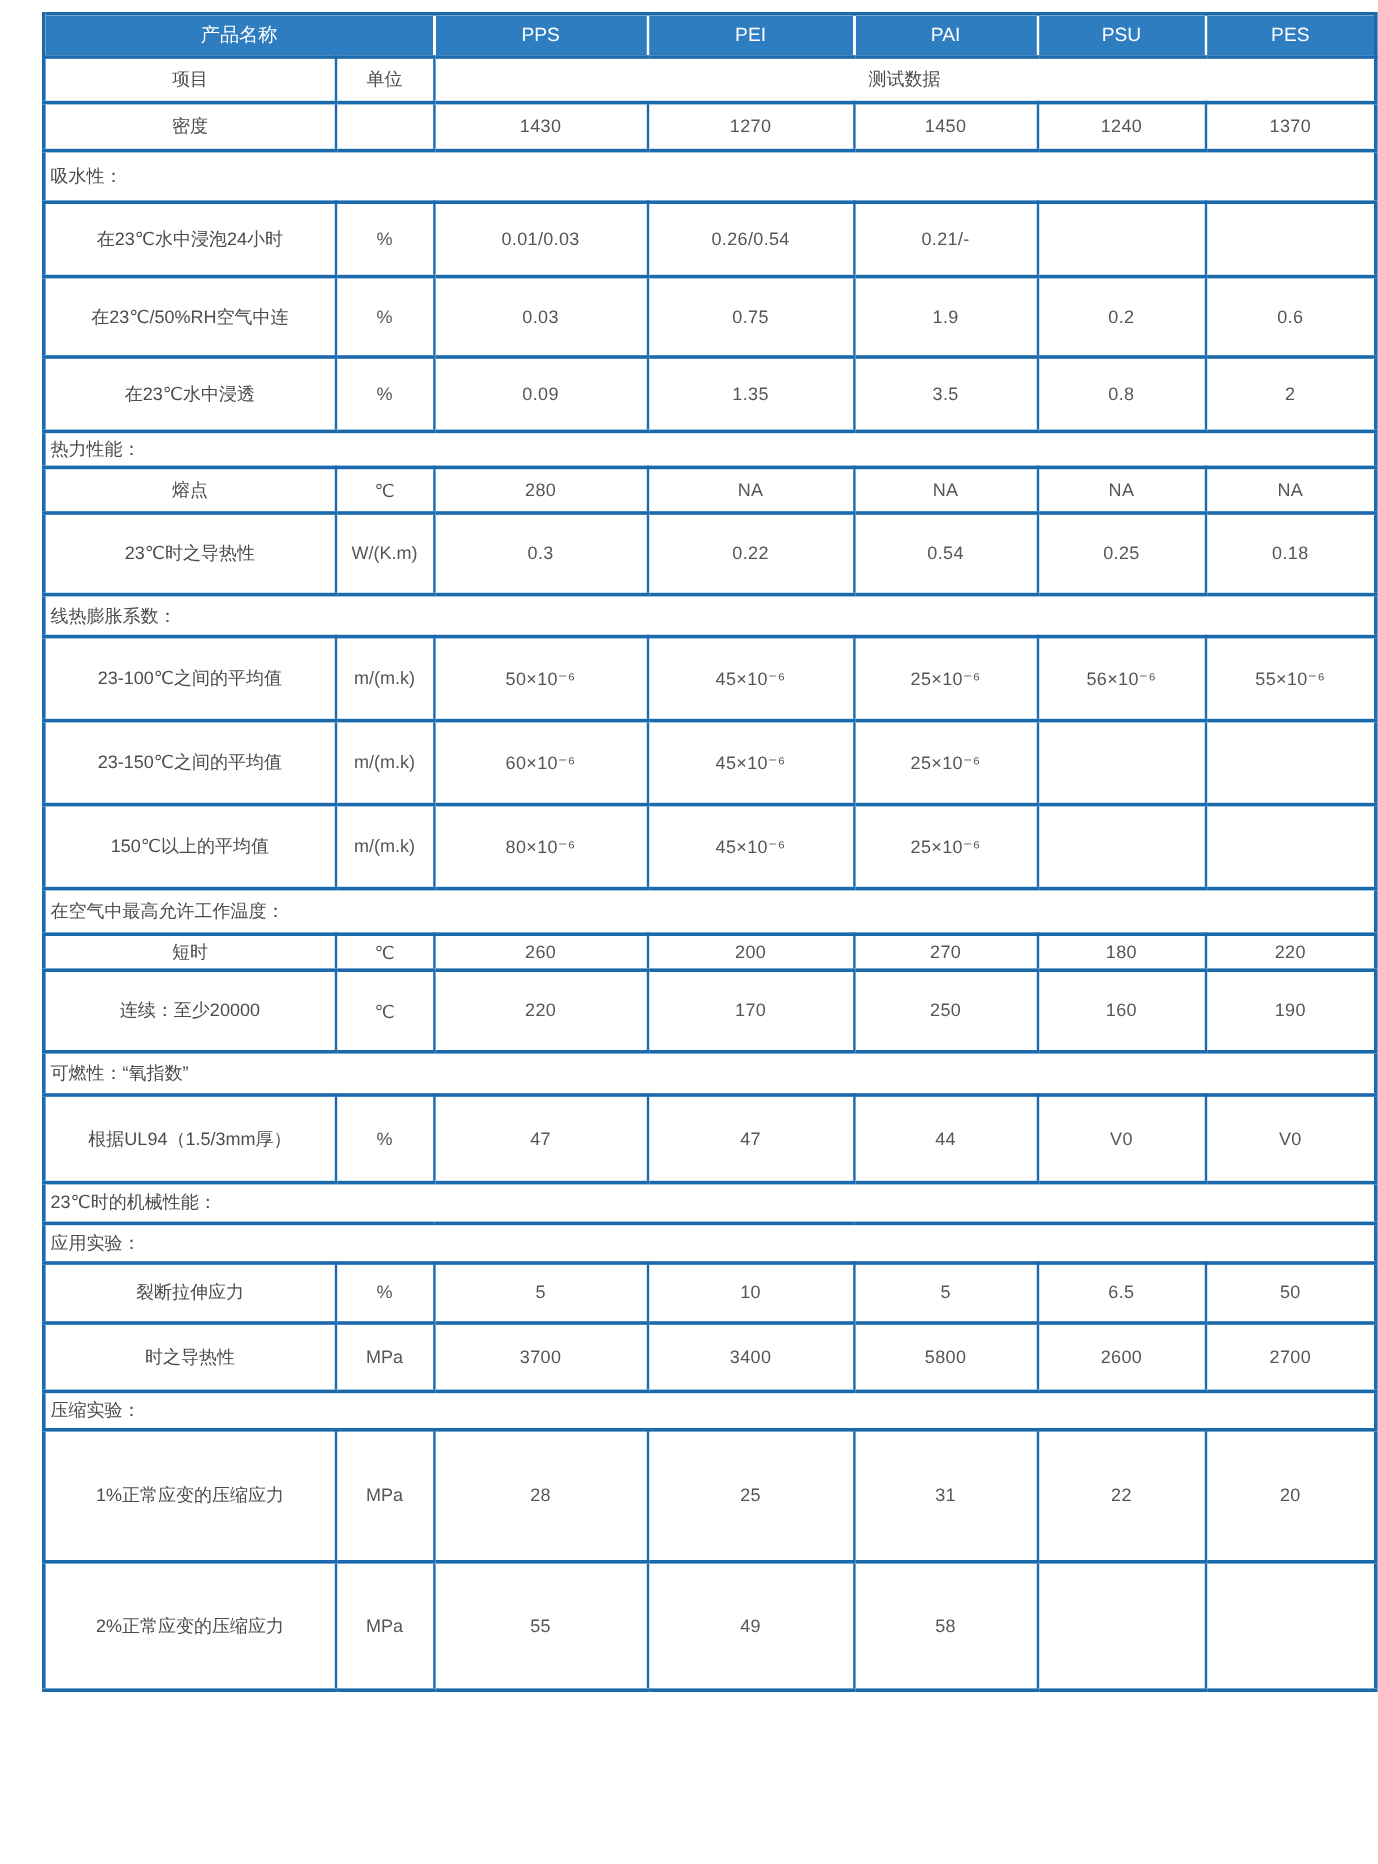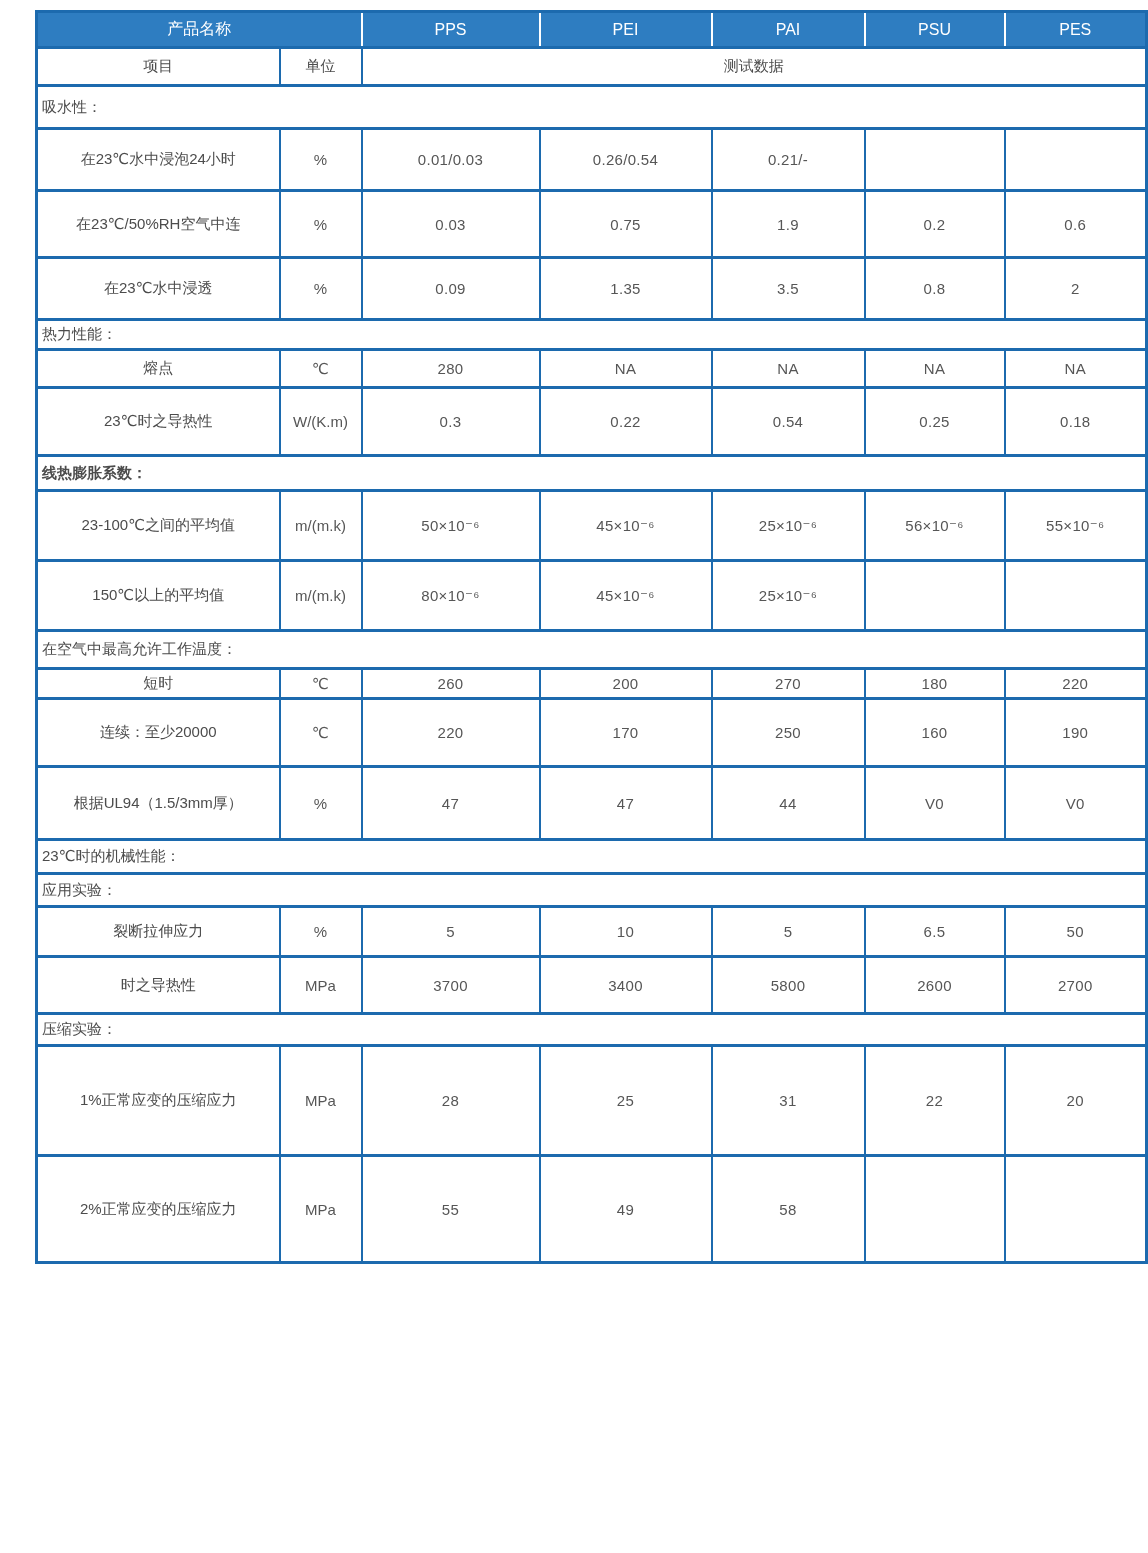--- a/index.html
+++ b/index.html
@@ -101,20 +101,29 @@
       <th>PSU</th>
       <th>PES</th>
     </tr>
     <tr class="subheader-row">
       <td class="subheader-cell">项目</td>
       <td class="subheader-cell">单位</td>
       <td class="subheader-cell" colspan="5">测试数据</td>
     </tr>
   </thead>
   <tbody>
+      <tr style="height: 40px;">
+        <td class="label-cell">密度</td>
+        <td class="unit-cell"></td>
+        <td class="value-cell">1430</td>
+        <td class="value-cell">1270</td>
+        <td class="value-cell">1450</td>
+        <td class="value-cell">1240</td>
+        <td class="value-cell">1370</td>
+      </tr>
       <tr style="height: 43px;">
         <td colspan="7" class="section-cell">吸水性：</td>
       </tr>
       <tr style="height: 62px;">
         <td class="label-cell">在23℃水中浸泡24小时</td>
         <td class="unit-cell">%</td>
         <td class="value-cell">0.01/0.03</td>
         <td class="value-cell">0.26/0.54</td>
         <td class="value-cell">0.21/-</td>
         <td class="value-cell"></td>
@@ -152,33 +161,42 @@
       </tr>
       <tr style="height: 68px;">
         <td class="label-cell">23℃时之导热性</td>
         <td class="unit-cell">W/(K.m)</td>
         <td class="value-cell">0.3</td>
         <td class="value-cell">0.22</td>
         <td class="value-cell">0.54</td>
         <td class="value-cell">0.25</td>
         <td class="value-cell">0.18</td>
       </tr>
-      <tr style="height: 35px; font-weight: bold;">
+      <tr style="height: 35px;">
         <td colspan="7" class="section-cell">线热膨胀系数：</td>
       </tr>
       <tr style="height: 70px;">
         <td class="label-cell">23-100℃之间的平均值</td>
         <td class="unit-cell">m/(m.k)</td>
         <td class="value-cell">50×10⁻⁶</td>
         <td class="value-cell">45×10⁻⁶</td>
         <td class="value-cell">25×10⁻⁶</td>
         <td class="value-cell">56×10⁻⁶</td>
         <td class="value-cell">55×10⁻⁶</td>
       </tr>
       <tr style="height: 70px;">
+        <td class="label-cell">23-150℃之间的平均值</td>
+        <td class="unit-cell">m/(m.k)</td>
+        <td class="value-cell">60×10⁻⁶</td>
+        <td class="value-cell">45×10⁻⁶</td>
+        <td class="value-cell">25×10⁻⁶</td>
+        <td class="value-cell"></td>
+        <td class="value-cell"></td>
+      </tr>
+      <tr style="height: 70px;">
         <td class="label-cell">150℃以上的平均值</td>
         <td class="unit-cell">m/(m.k)</td>
         <td class="value-cell">80×10⁻⁶</td>
         <td class="value-cell">45×10⁻⁶</td>
         <td class="value-cell">25×10⁻⁶</td>
         <td class="value-cell"></td>
         <td class="value-cell"></td>
       </tr>
       <tr style="height: 38px;">
         <td colspan="7" class="section-cell">在空气中最高允许工作温度：</td>
@@ -194,20 +212,23 @@
       </tr>
       <tr style="height: 68px;">
         <td class="label-cell">连续：至少20000</td>
         <td class="unit-cell">℃</td>
         <td class="value-cell">220</td>
         <td class="value-cell">170</td>
         <td class="value-cell">250</td>
         <td class="value-cell">160</td>
         <td class="value-cell">190</td>
       </tr>
+      <tr style="height: 36px;">
+        <td colspan="7" class="section-cell">可燃性：“氧指数”</td>
+      </tr>
       <tr style="height: 73px;">
         <td class="label-cell">根据UL94（1.5/3mm厚）</td>
         <td class="unit-cell">%</td>
         <td class="value-cell">47</td>
         <td class="value-cell">47</td>
         <td class="value-cell">44</td>
         <td class="value-cell">V0</td>
         <td class="value-cell">V0</td>
       </tr>
       <tr style="height: 34px;">

